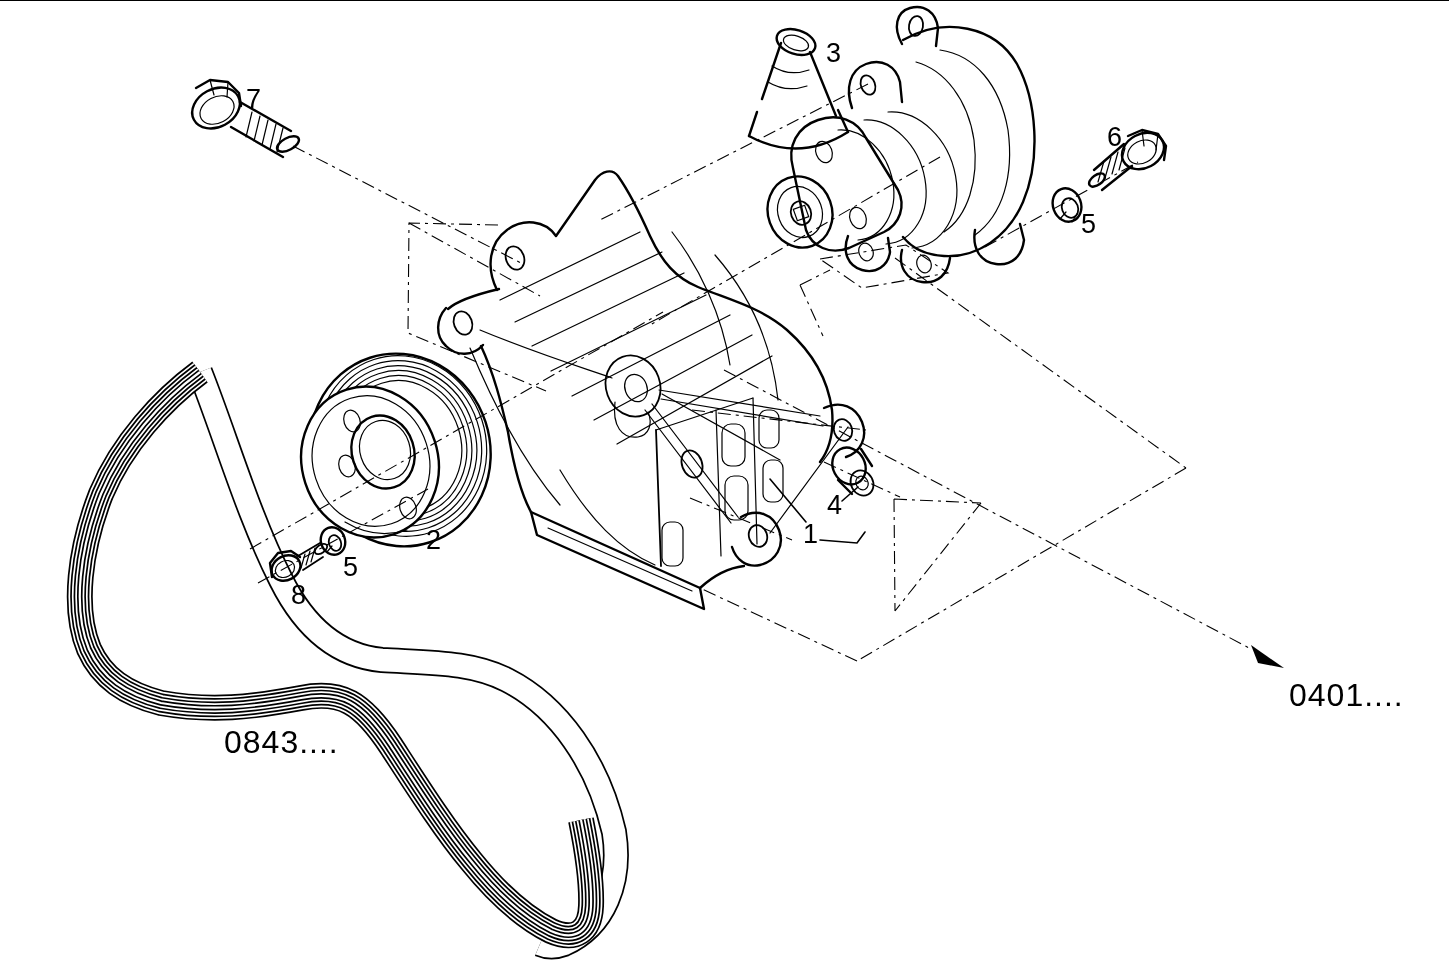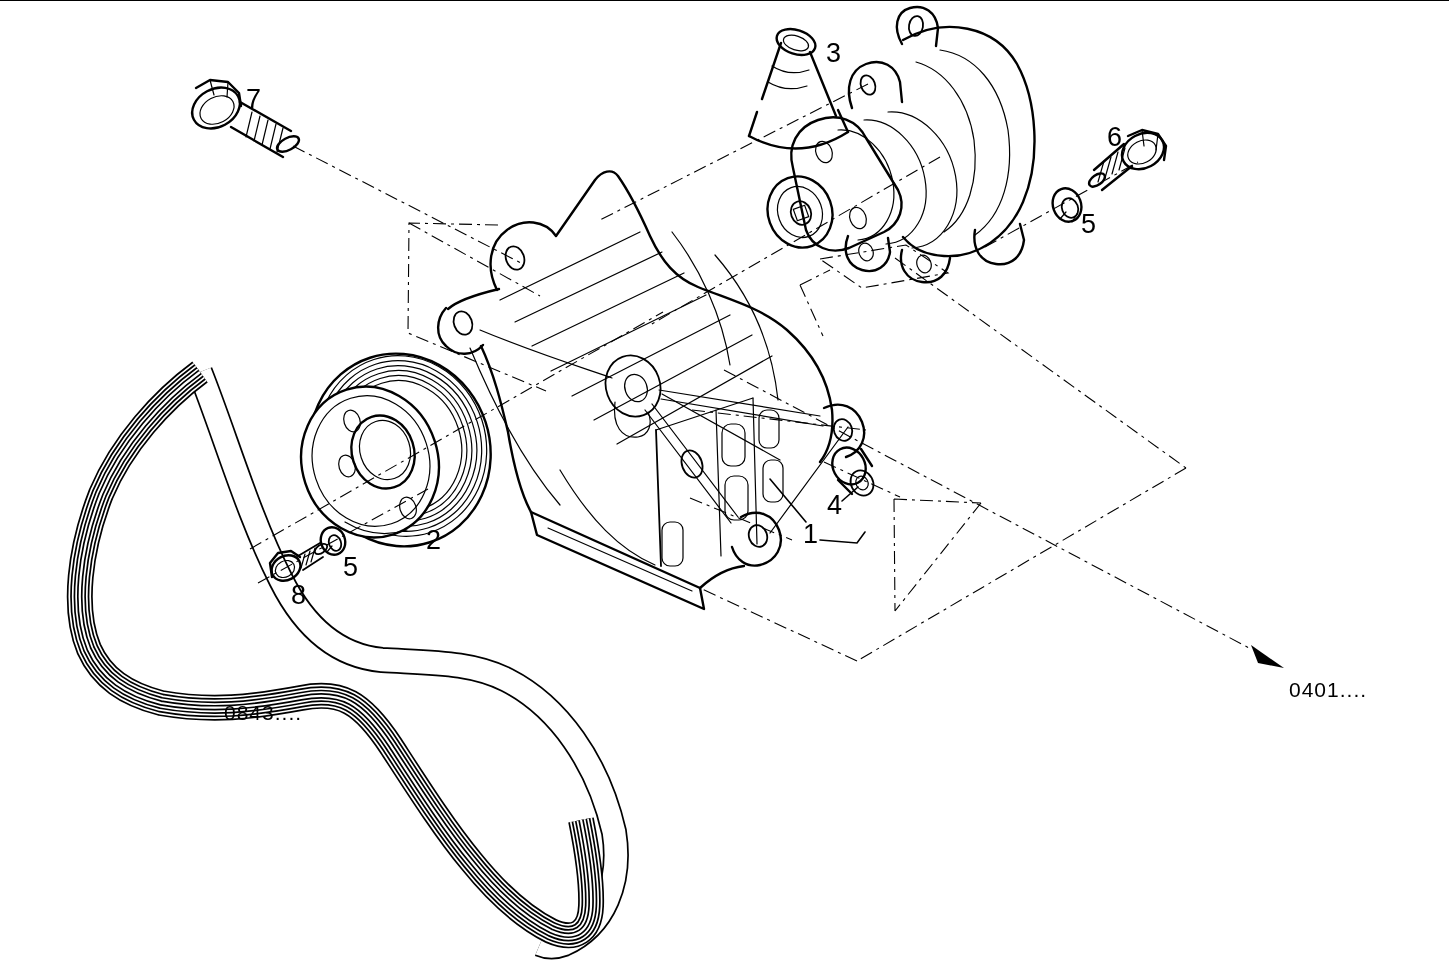--- a/index.html
+++ b/index.html
@@ -2,21 +2,21 @@
 <html><head>
 <meta charset="utf-8">
 <style>
   html,body{margin:0;padding:0;background:#fff;}
   #stage{position:relative;width:1449px;height:977px;background:#ffffff;overflow:hidden;
          font-family:"Liberation Sans", sans-serif;}
   #topline{position:absolute;left:0;top:0;width:100%;height:0;border-top:1.5px solid #000;}
   svg{position:absolute;left:0;top:0;}
   .lbl{position:absolute;color:#000;font-size:27px;line-height:1;white-space:nowrap;
        font-family:"Liberation Sans", sans-serif;}
-  .code{font-size:21px;letter-spacing:1px;}
+  .code{font-size:32px;letter-spacing:1px;}
   
   .k{stroke:#000;fill:none;}
   .w{stroke:#fff;fill:none;}
   .bold{stroke:#000;fill:none;stroke-width:2.4;stroke-linecap:round;stroke-linejoin:round;}
   .med{stroke:#000;fill:none;stroke-width:1.8;stroke-linecap:round;stroke-linejoin:round;}
   .thin{stroke:#000;fill:none;stroke-width:1.2;stroke-linecap:round;stroke-linejoin:round;}
   .cl{stroke:#000;fill:none;stroke-width:1.1;stroke-dasharray:13 5 3 5;}
   .ldr{stroke:#000;fill:none;stroke-width:1.6;stroke-linecap:round;}
   .whitefill{fill:#fff;}
 </style>
@@ -265,15 +265,15 @@
 
   <div class="lbl" style="left:246px;top:86px">7</div>
   <div class="lbl" style="left:826px;top:40px">3</div>
   <div class="lbl" style="left:1107px;top:124px">6</div>
   <div class="lbl" style="left:1081px;top:211px">5</div>
   <div class="lbl" style="left:426px;top:527px">2</div>
   <div class="lbl" style="left:343px;top:554px">5</div>
   <div class="lbl" style="left:291px;top:582px">8</div>
   <div class="lbl" style="left:827px;top:492px">4</div>
   <div class="lbl" style="left:803px;top:521px">1</div>
-  <div class="lbl code" style="left:224px;top:702px">0843....</div>
+  <div class="lbl code" style="left:224px;top:726px">0843....</div>
   <div class="lbl code" style="left:1289px;top:679px">0401....</div>
 </div>
 
 </body></html>

